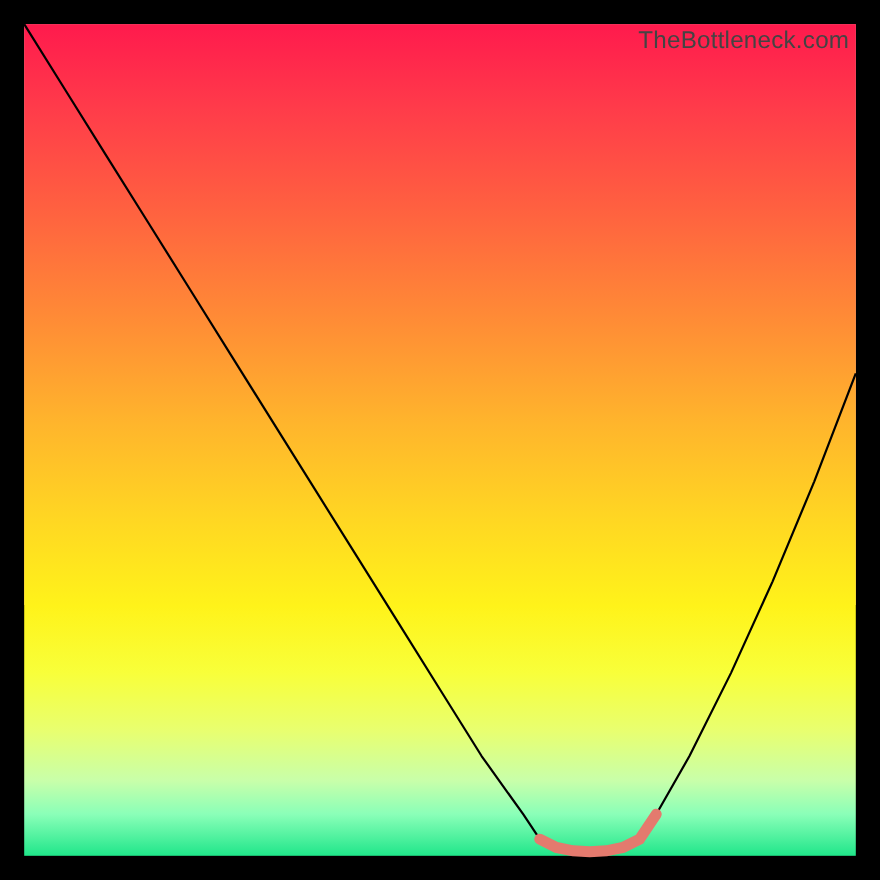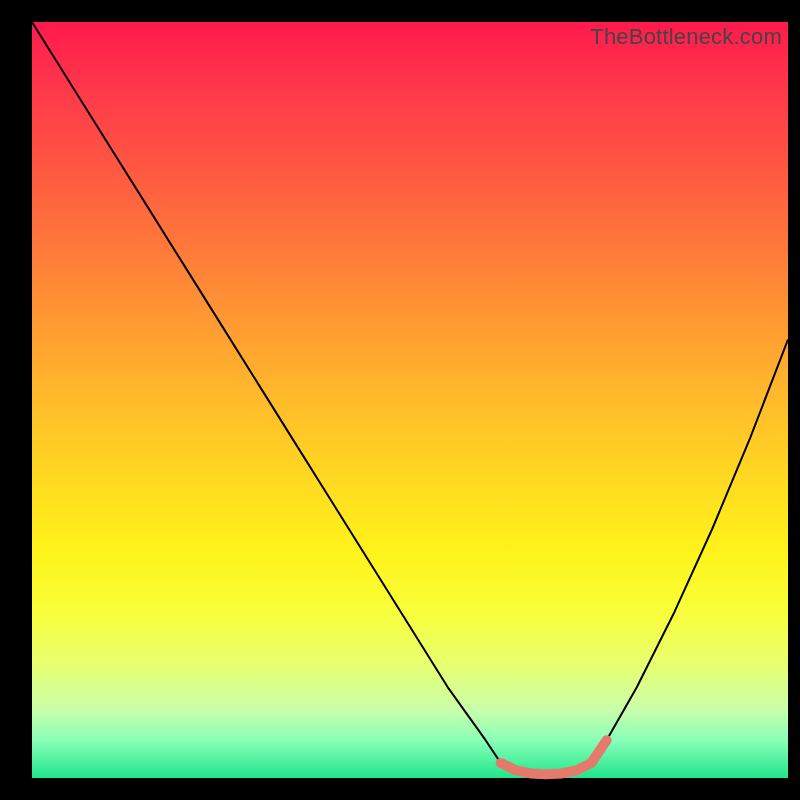--- a/index.html
+++ b/index.html
@@ -6,21 +6,21 @@
     margin: 0;
     padding: 0;
     width: 800px;
     height: 800px;
     background: #000;
     overflow: hidden;
     font-family: Arial, Helvetica, sans-serif;
   }
   .frame {
     position: absolute;
-    left: 32px;
+    left: 22px;
     top: 22px;
     width: 756px;
     height: 528px;
     background: #fca5a5;
   }
   .plot {
     position: absolute;
     left: 0;
     top: 0;
     width: 756px;

